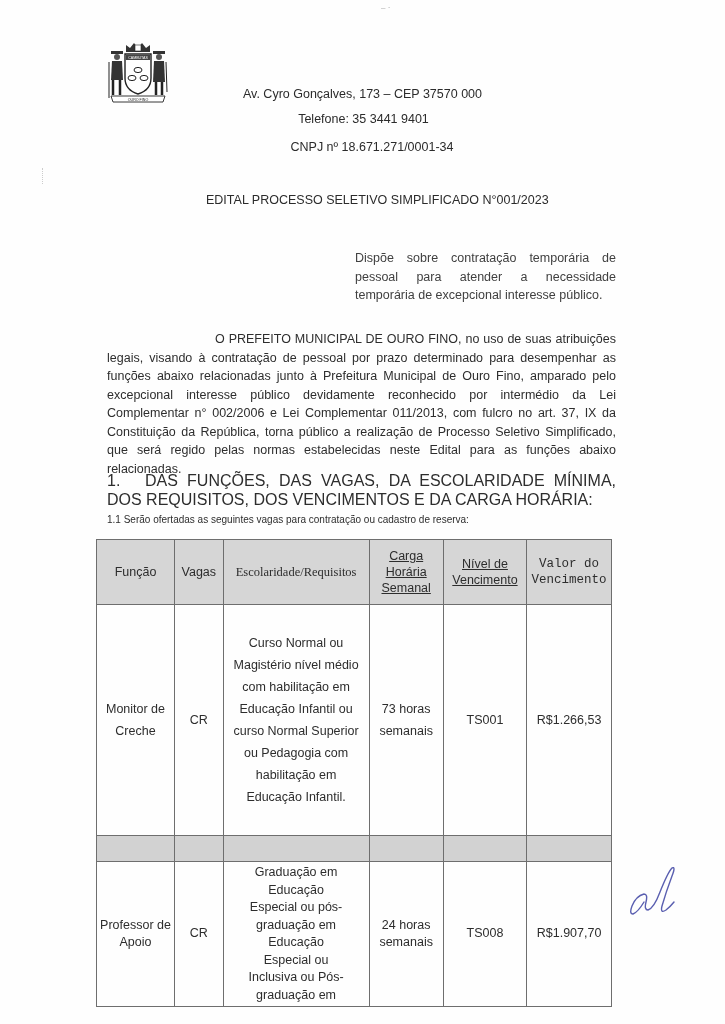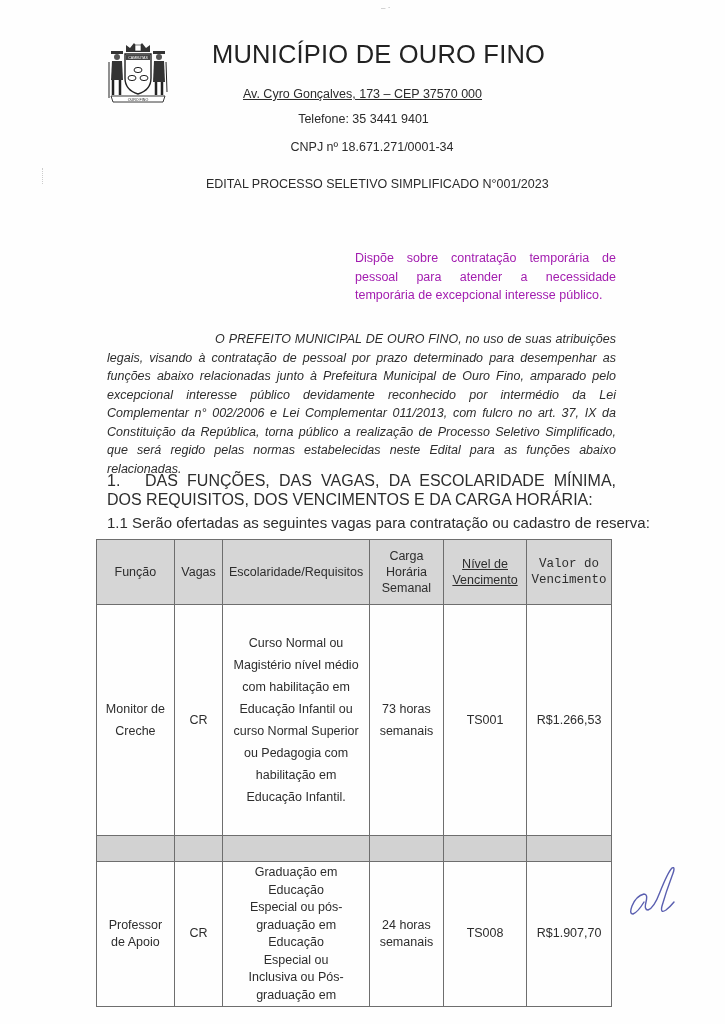--- a/index.html
+++ b/index.html
@@ -7,50 +7,50 @@
          font-family: "Liberation Sans", sans-serif; color: #2a2a2a; }
   .page { position: absolute; left: 0; top: 0; width: 725px; height: 1024px; background: #fefefe; }
 
   .scan-mark { position: absolute; left: 381px; top: 3px; font-size: 8px; color: #aaa; }
   .scan-speck { position: absolute; left: 42px; top: 168px; width: 3px; height: 16px; border-left: 1px dotted #ccc; }
 
   .crest { position: absolute; left: 107px; top: 42px; width: 62px; height: 64px; }
 
   .muni-title { position: absolute; left: 212px; top: 40px; font-size: 25.5px; color: #222; letter-spacing: 0.2px; white-space: nowrap; }
   .addr { position: absolute; left: 0; width: 725px; text-align: center; font-size: 12.5px; color: #2b2b2b; }
-  .addr.a1 { top: 87px; box-sizing: border-box; text-decoration: underline; }
+  .addr.a1 { top: 87px; box-sizing: border-box; }
   .addr.a2 { top: 112px; padding-left: 2px; box-sizing: border-box; }
   .addr.a3 { top: 140px; padding-left: 19px; box-sizing: border-box; }
 
-  .edital { position: absolute; left: 206px; top: 177px; font-size: 12.5px; color: #2b2b2b; white-space: nowrap; }
+  .edital { position: absolute; left: 206px; top: 193px; font-size: 12.5px; color: #2b2b2b; white-space: nowrap; }
 
   .ementa { position: absolute; left: 355px; top: 249px; width: 261px; font-size: 12.5px; line-height: 18.5px;
-            text-align: justify; color: #a21caf; }
+            text-align: justify; color: #404040; }
 
   .body-para { position: absolute; left: 107px; top: 330px; width: 509px; font-size: 12.5px; line-height: 18.5px;
-               text-align: justify; color: #2d2d2d; text-indent: 108px; font-style: italic; }
+               text-align: justify; color: #2d2d2d; text-indent: 108px; }
 
   .sec1 { position: absolute; left: 107px; top: 471px; width: 509px; font-size: 16px; line-height: 19px;
           text-align: justify; color: #2d2d2d; }
   .sec1 .num { display: inline-block; width: 38px; }
 
-  .sub11 { position: absolute; left: 107px; top: 514px; font-size: 15px; color: #2d2d2d; white-space: nowrap; }
+  .sub11 { position: absolute; left: 107px; top: 514px; font-size: 10px; color: #2d2d2d; white-space: nowrap; }
 
   table.vagas { position: absolute; left: 96px; top: 539px; width: 516px; border-collapse: collapse;
                 font-size: 12.5px; color: #2d2d2d; }
   table.vagas th, table.vagas td { border: 1px solid #6e6e6e; text-align: center; vertical-align: middle; padding: 0 3px; }
   table.vagas th { background: #d6d6d6; font-weight: normal; height: 64px; line-height: 16px; }
   table.vagas td { line-height: 22px; }
   table.vagas td.req { line-height: 22px; padding: 16px 5px; }
   table.vagas tr.row1 td { height: 198px; }
   table.vagas tr.sep td { height: 25px; background: #d2d2d2; padding: 0; }
   table.vagas tr.row2 td { height: 85px; line-height: 17.5px; }
   table.vagas tr.row2 td.req { line-height: 17.5px; padding: 2px 20px; }
 
-  .c1 { width: 72px; margin-top: 24px; } .c2 { width: 42px; margin-top: 32px; } .c3 { width: 140px; } .c4 { width: 68px; } .c5 { width: 77px; text-decoration: underline; } .c6 { width: 78px; font-family: Liberation Mono, monospace; }
+  .c1 { width: 72px; margin-top: 24px; } .c2 { width: 42px; margin-top: 32px; } .c3 { width: 140px; font-family: Liberation Serif, serif; } .c4 { width: 68px; text-decoration: underline; } .c5 { width: 77px; text-decoration: underline; } .c6 { width: 78px; font-family: Liberation Mono, monospace; }
 
   .sig { position: absolute; left: 630px; top: 862px; width: 60px; height: 60px; }
 </style>
 </head>
 <body>
 
 <div class="page">
 
   <div class="scan-mark">– ·</div>
   <div class="scan-speck"></div>
@@ -76,21 +76,20 @@
     <rect x="46" y="9" width="12" height="3" fill="#333"></rect>
     <circle cx="52" cy="15" r="3" fill="#555"></circle>
     <path d="M47 19 L57 19 L58 40 L46 40 Z" fill="#333"></path>
     <path d="M49 40 L49 53 M55 40 L55 53" stroke="#222" stroke-width="2.5"></path>
     <path d="M59 20 L60 50" stroke="#222" stroke-width="1"></path>
 
     <path d="M4 54 L58 54 L56 60 L6 60 Z" fill="#fff" stroke="#222" stroke-width="0.9"></path>
     <text x="31" y="59" font-size="3.6" fill="#222" text-anchor="middle" font-family="Liberation Sans, sans-serif">OURO FINO</text>
   </svg>
 
-  <div class="muni-title">MUNICÍPIO DE OURO FINO</div>
   <div class="addr a1">Av. Cyro Gonçalves, 173 – CEP 37570 000</div>
   <div class="addr a2">Telefone: 35 3441 9401</div>
   <div class="addr a3">CNPJ nº 18.671.271/0001-34</div>
 
   <div class="edital">EDITAL PROCESSO SELETIVO SIMPLIFICADO N°001/2023</div>
 
   <div class="ementa">Dispõe sobre contratação temporária de pessoal para atender a necessidade temporária de excepcional interesse público.</div>
 
   <div class="body-para">O PREFEITO MUNICIPAL DE OURO FINO, no uso de suas atribuições legais, visando à contratação de pessoal por prazo determinado para desempenhar as funções abaixo relacionadas junto à Prefeitura Municipal de Ouro Fino, amparado pelo excepcional interesse público devidamente reconhecido por intermédio da Lei Complementar n° 002/2006 e Lei Complementar 011/2013, com fulcro no art. 37, IX da Constituição da República, torna público a realização de Processo Seletivo Simplificado, que será regido pelas normas estabelecidas neste Edital para as funções abaixo relacionadas.</div>
 

